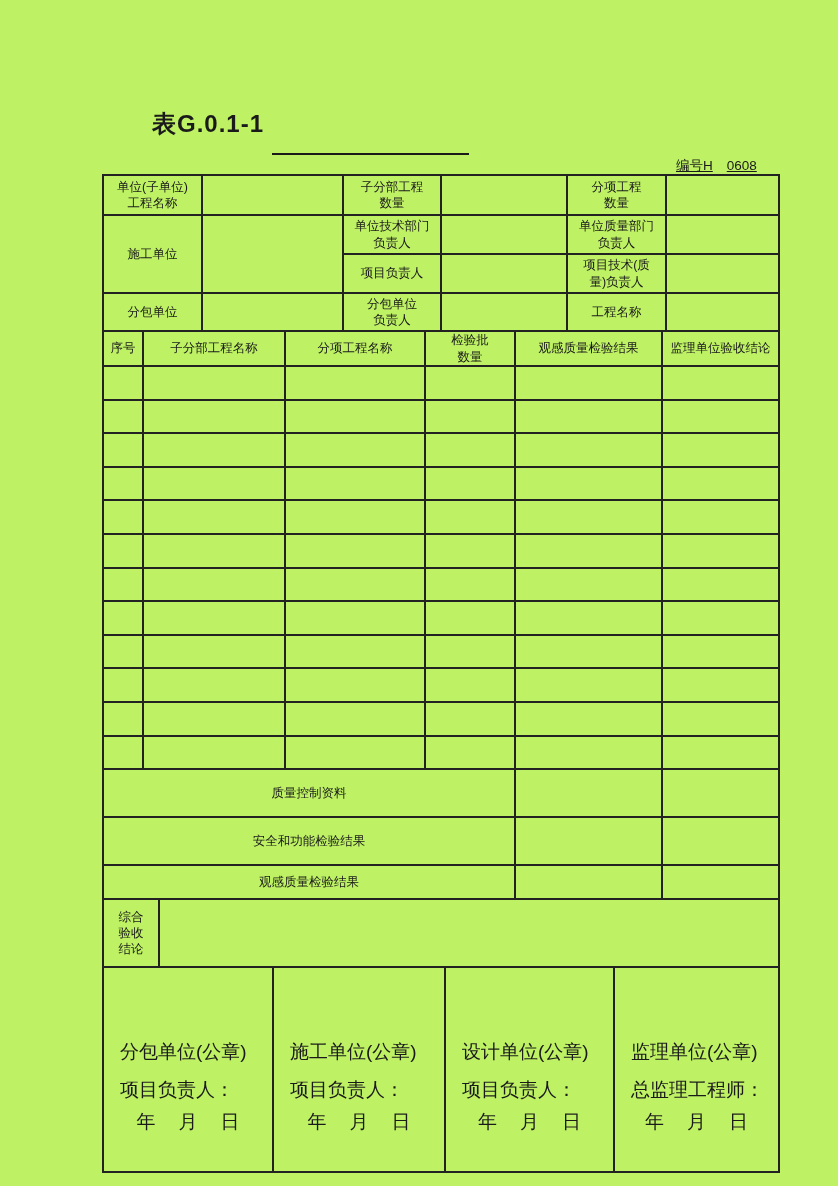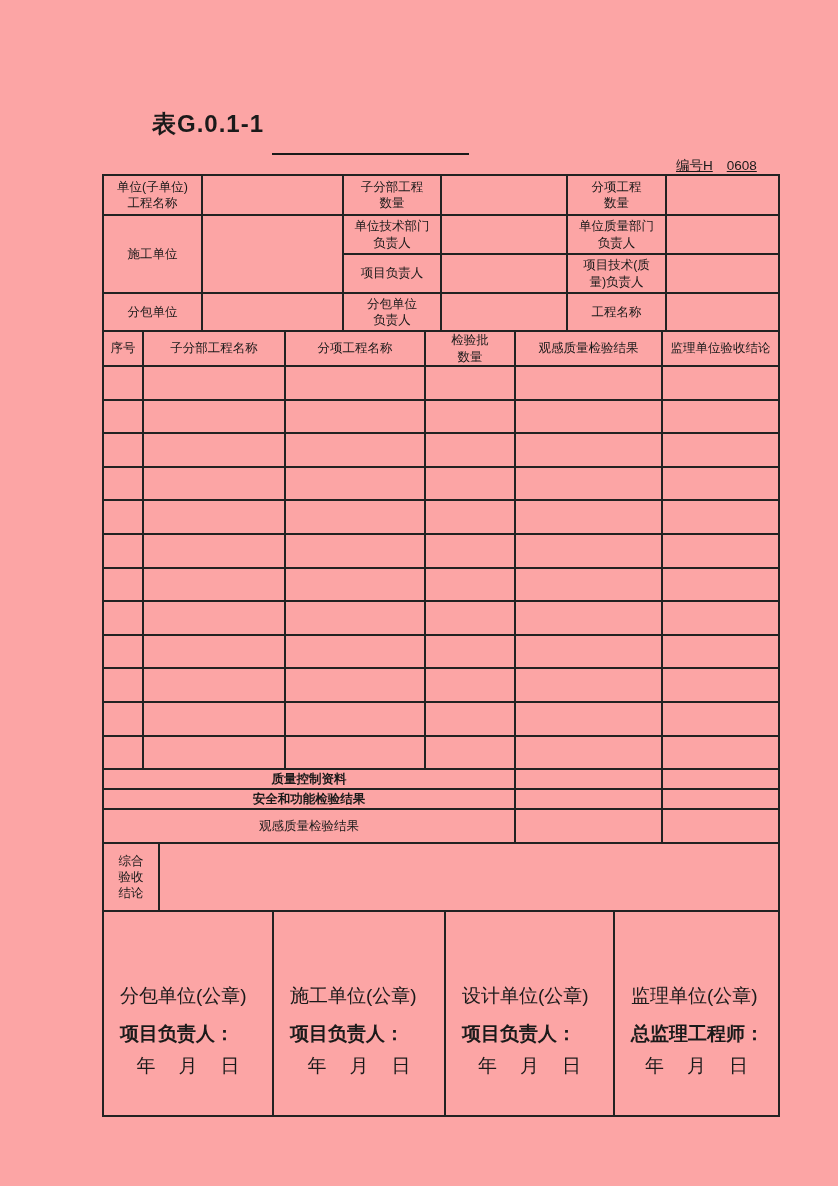--- a/index.html
+++ b/index.html
@@ -7,21 +7,21 @@
     padding: 0;
     background: #ffffff;
   }
   body {
     width: 838px;
     height: 1186px;
     position: relative;
     font-family: "Liberation Sans", "DejaVu Sans", sans-serif;
     color: #1a1a1a;
   }
-  .page { position: absolute; inset: 0; background: #fca5a5; }
+  .page { position: absolute; inset: 0; background: #bef264; }
 
   
   .form-code {
     position: absolute; left: 152px; top: 108px;
     font-size: 24px; font-weight: 700; letter-spacing: 1px;
     white-space: nowrap;
   }
   .form-title {
     position: absolute; left: 472px; top: 108px;
     font-size: 24px; font-weight: 700; letter-spacing: 1px;
@@ -54,40 +54,40 @@
     vertical-align: middle;
     white-space: pre-line;
     overflow: hidden;
     color: #1a1a1a;
   }
   .h40 { height: 40px; }
   .h39 { height: 39px; }
   .h38 { height: 38px; }
   .hdr { height: 35px; }
   .erow { height: 33.6px; }
-  .h30 { height: 20px; font-weight: bold; }
+  .h30 { height: 48px; }
   .h34 { height: 34px; }
   .h68 { height: 68px; }
   .h170 { height: 170px; }
 
   .conclusion-label { font-size: 12.5px; line-height: 1.45; }
 
   .tbl-sign td { padding: 0; vertical-align: top; }
   .sig {
     height: 170px;
     box-sizing: border-box;
     display: flex;
     flex-direction: column;
     align-items: flex-start;
     padding: 56px 14px 20px 16px;
     font-size: 19px;
     text-align: left;
     white-space: nowrap;
   }
-  .sig .sig-person { margin-top: 13px; font-weight: bold; }
+  .sig .sig-person { margin-top: 13px; }
   .sig .sig-date { margin-top: auto; align-self: center; letter-spacing: 2px; }
 </style>
 </head>
 <body>
 
 <div class="page">
 
   <div class="form-code">表G.0.1-1</div>
   <div class="title-underline"></div>
   <div class="form-number">

